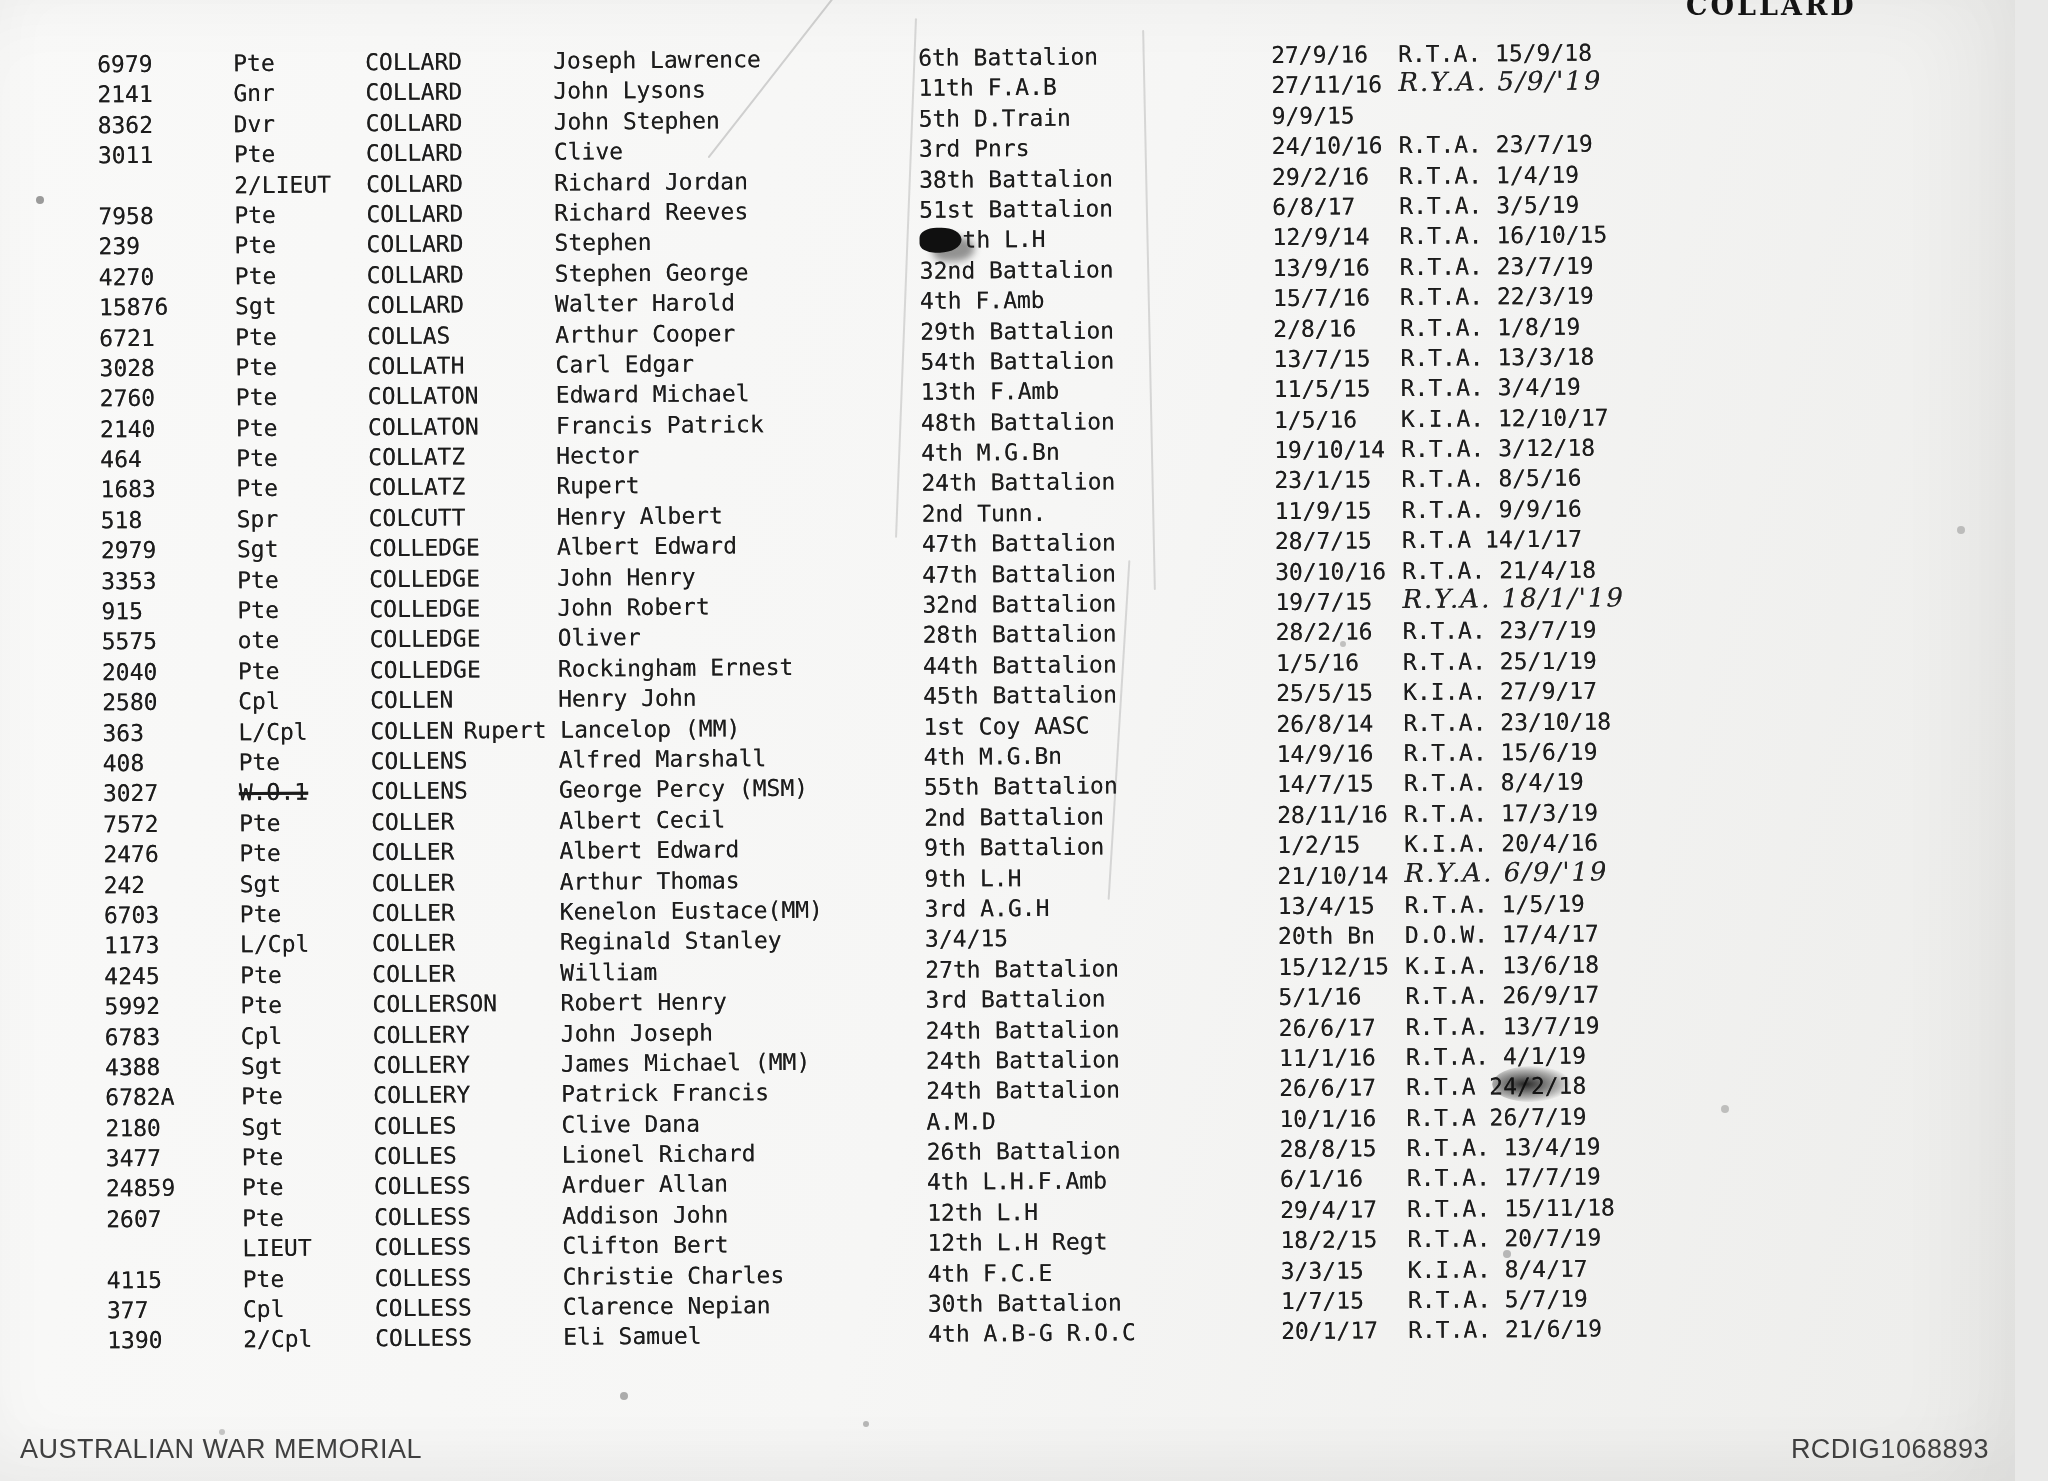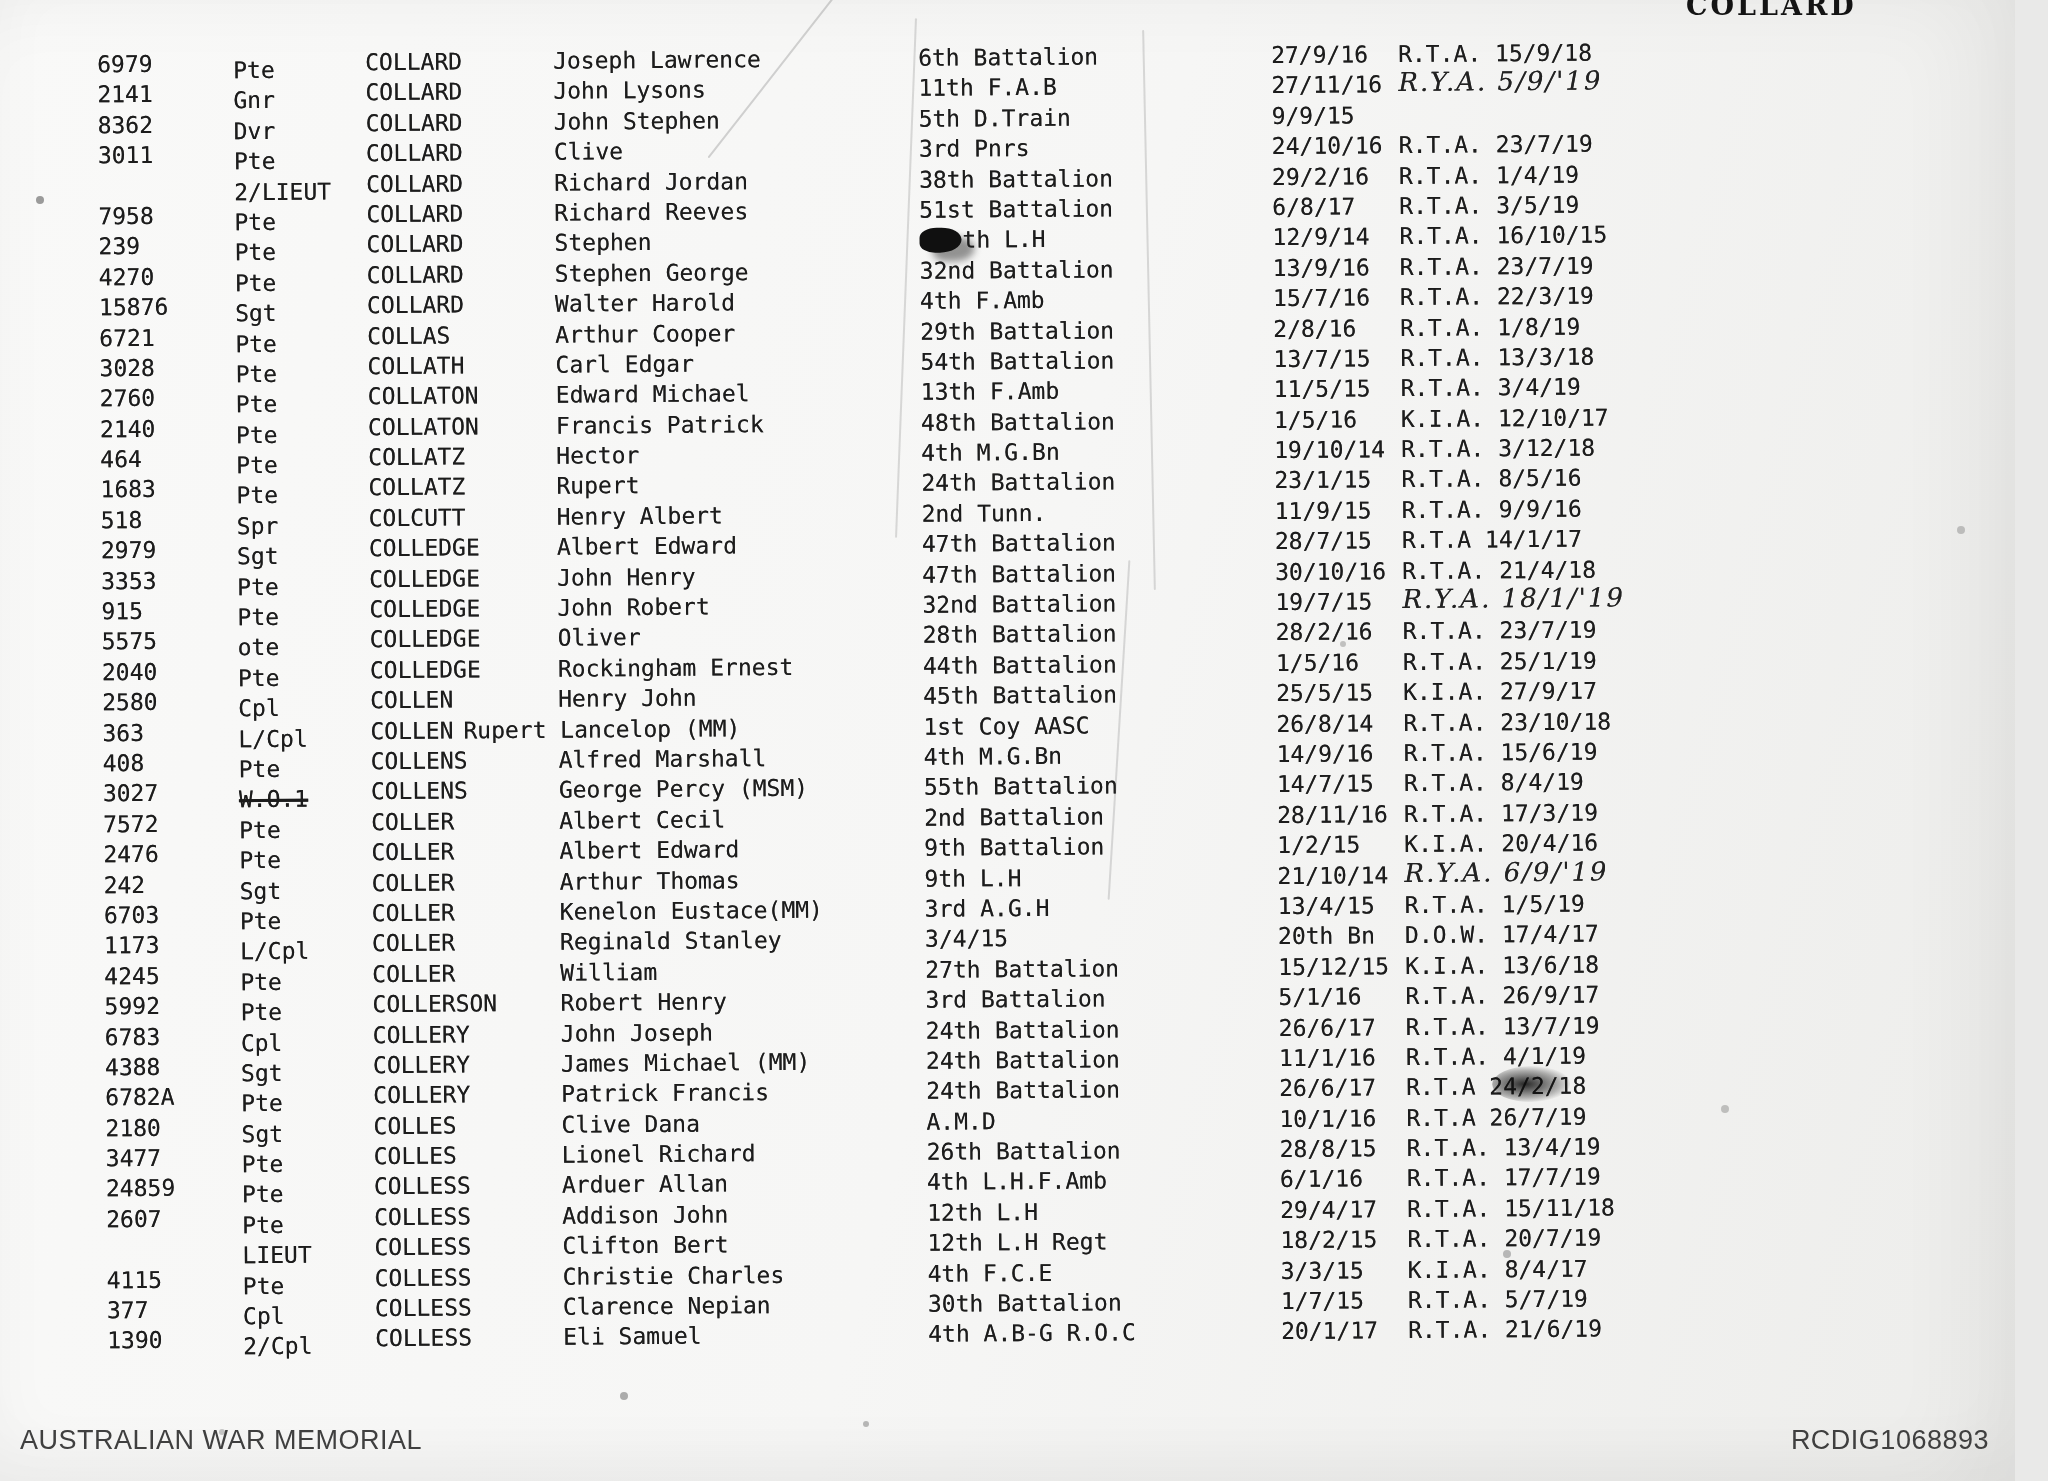--- a/index.html
+++ b/index.html
@@ -29,21 +29,21 @@
     transform: rotate(-0.45deg);
     transform-origin: 1024px 0;
   }
   .row {
     position: relative;
     height: 30.4px;
     white-space: pre;
   }
   .c { position: absolute; top: 0; }
   .num     { left: 97px;  }
-  .rank    { left: 233px; margin-top: 7px; }
+  .rank    { left: 233px; }
   .surname { left: 365px; }
   .given   { left: 553px; }
   .unit    { left: 918px; }
   .date    { left: 1271px; }
   .fate    { left: 1398px; }
   .tight .given { left: 458px; }
 
   .handwritten {
     font-family: "DejaVu Serif", serif;
     font-style: italic;
@@ -126,21 +126,21 @@
       1341px 642px 0 1px rgba(60,60,60,0.28),
       1959px 528px 0 2px rgba(70,70,70,0.28),
       220px 1430px 0 1px rgba(70,70,70,0.28);
   }
 
   
   .footer {
     position: absolute;
     left: 0;
     right: 0;
-    bottom: 9px;
+    bottom: 0;
     height: 64px;
     display: flex;
     justify-content: space-between;
     align-items: center;
     padding: 0 26px 0 20px;
     box-sizing: border-box;
     font-family: "Liberation Sans", sans-serif;
     font-size: 27px;
     letter-spacing: 0.5px;
     color: #3f3f3f;

